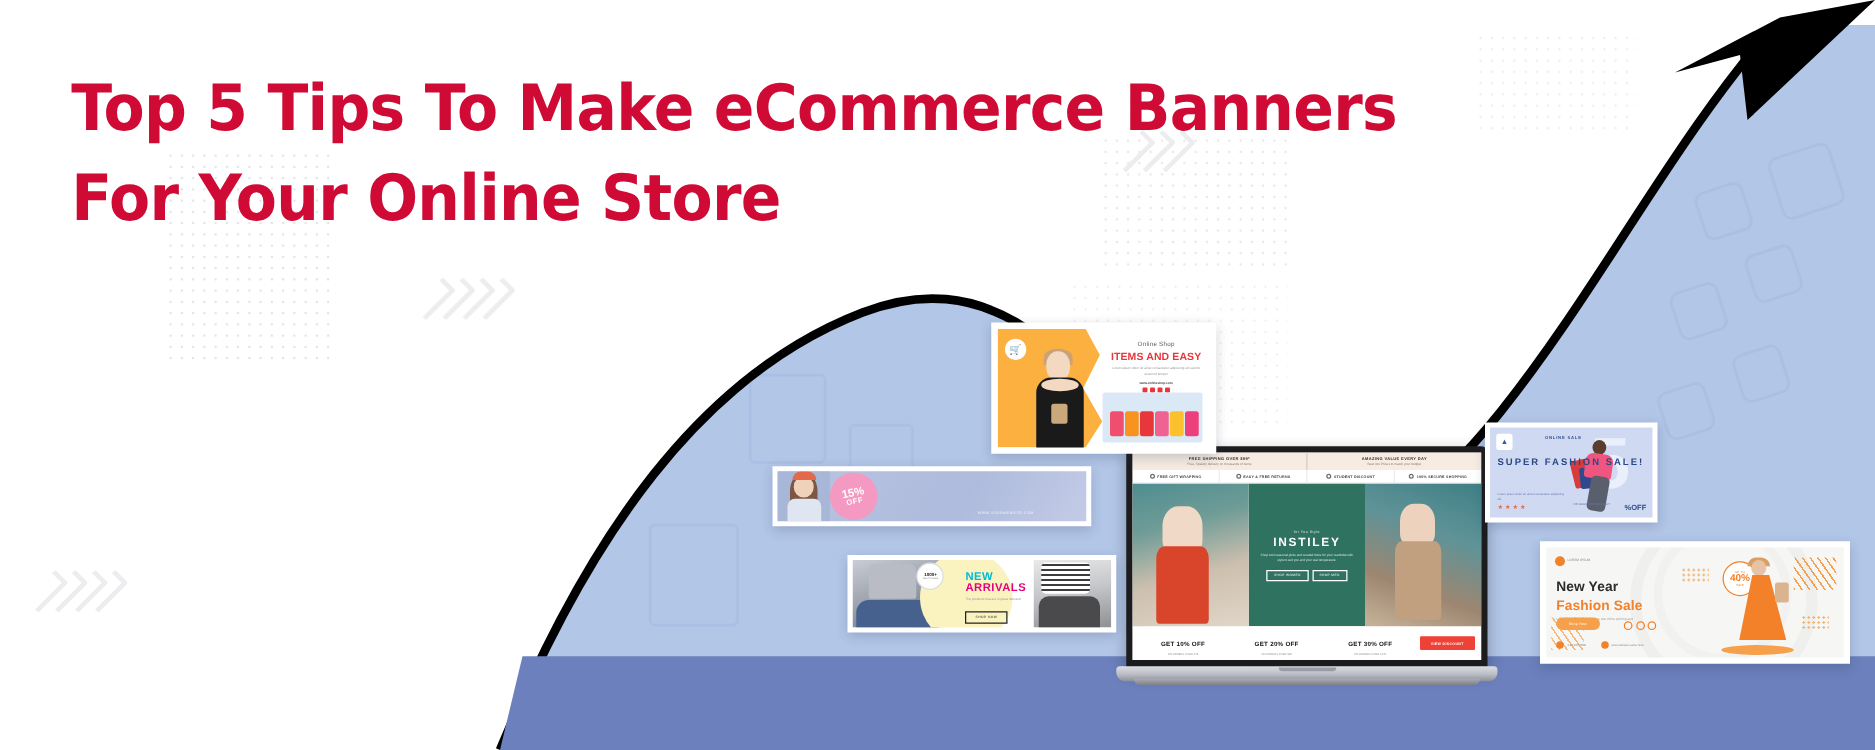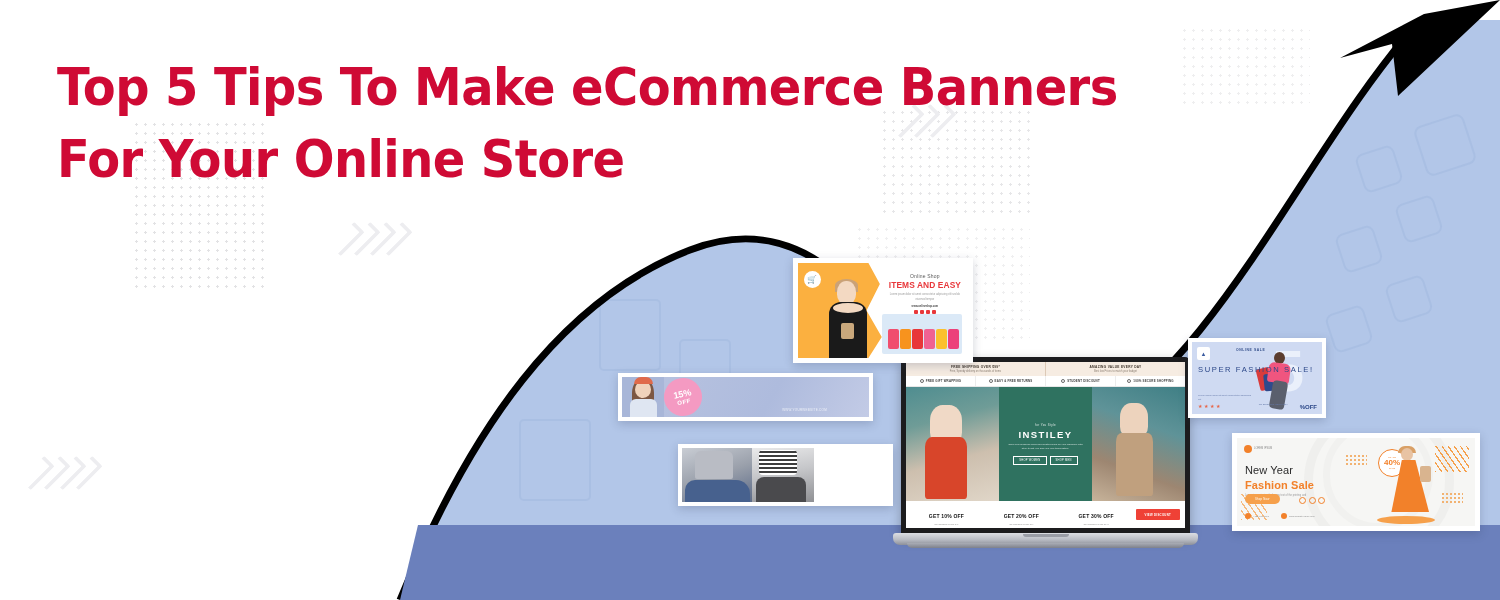--- a/index.html
+++ b/index.html
@@ -190,21 +190,21 @@
   .b3 .imR .sh { position:absolute; left:6%; bottom:0; width:80%; height:46%; background:#4a4a4d; border-radius:8px 8px 0 0; }
 
   
   .b4 { left:1188px; top:338px; width:138px; height:80px; padding:4px; }
   .b4 .inner { width:100%; height:100%; background:#cfdaf2; position:relative; overflow:hidden; }
   .b4 .five { position:absolute; right:18px; top:4px; font-size:58px; font-weight:bold; color:#eaf0fb; line-height:.86; }
   .b4 .logo { position:absolute; left:5px; top:5px; width:13px; height:13px; background:#fff;
               border-radius:2px; display:flex; align-items:center; justify-content:center; font-size:6px; color:#3a5ba0; }
   .b4 .os { position:absolute; left:44px; top:6px; text-align:center; font-size:3.4px;
             font-weight:bold; color:#35508c; letter-spacing:.6px; line-height:1.6; }
-  .b4 .hd { position:absolute; left:6px; top:24px; font-size:7.6px; font-weight:normal;
+  .b4 .hd { position:absolute; left:6px; top:24px; font-size:7.6px; font-weight:bold;
             color:#2b4788; letter-spacing:1.6px; line-height:1.15; }
   .b4 .sub { position:absolute; left:6px; top:52px; font-size:2.4px; color:#6579a8; line-height:1.7; width:56px; }
   .b4 .stars { position:absolute; left:6px; bottom:5px; display:flex; gap:1.5px; color:#e8664a; font-size:5px; }
   .b4 .off { position:absolute; right:5px; bottom:4px; font-size:6px; font-weight:bold; color:#2b4788; }
   .b4 .note { position:absolute; right:34px; bottom:7px; font-size:2.2px; color:#6579a8; line-height:1.6; text-align:right; }
   .b4 .lady { position:absolute; right:22px; top:10px; width:40px; height:62px; }
   .b4 .lady .hh { position:absolute; left:14px; top:0; width:11px; height:12px; background:#5b3d2e; border-radius:50%; }
   .b4 .lady .tp { position:absolute; left:8px; top:11px; width:22px; height:20px; background:#f0557f; border-radius:6px 6px 3px 3px; transform:rotate(8deg); }
   .b4 .lady .lg { position:absolute; left:11px; top:29px; width:15px; height:28px; background:#5a5f6d; border-radius:4px; transform:rotate(10deg); }
   .b4 .lady .bag{ position:absolute; left:-2px; top:16px; width:13px; height:22px; background:#d93b3b; border-radius:2px; transform:rotate(-14deg); }
@@ -213,21 +213,21 @@
   
   .b5 { left:1232px; top:433px; width:248px; height:98px; padding:5px; }
   .b5 .inner { width:100%; height:100%; background:#f6f6f4; position:relative; overflow:hidden; }
   .b5 .rings { position:absolute; left:28%; top:-36%; width:150px; height:150px; border-radius:50%;
                border:9px solid #efefed; }
   .b5 .rings2 { position:absolute; left:36%; top:-20%; width:110px; height:110px; border-radius:50%;
                 border:7px solid #f1f1ef; }
   .b5 .logo { position:absolute; left:7px; top:7px; display:flex; align-items:center; gap:2px; }
   .b5 .logo i { width:8px; height:8px; border-radius:50%; background:#f2812a; display:block; }
   .b5 .logo span { font-size:2.6px; color:#8a8a8a; line-height:1.5; }
-  .b5 .h1 { position:absolute; left:8px; top:26px; font-size:11px; font-weight:normal; color:#2b2b2b; letter-spacing:.1px; }
+  .b5 .h1 { position:absolute; left:8px; top:26px; font-size:11px; font-weight:bold; color:#2b2b2b; letter-spacing:.1px; }
   .b5 .h2 { position:absolute; left:8px; top:41px; font-size:11px; font-weight:bold; color:#f2812a; letter-spacing:.1px; }
   .b5 .p  { position:absolute; left:8px; top:56px; width:72px; font-size:2.6px; color:#9b9b9b; line-height:1.8; }
   .b5 .btn{ position:absolute; left:8px; bottom:22px; background:#f6a04b; color:#fff; font-size:2.8px;
             padding:3px 10px; border-radius:8px; letter-spacing:.2px; }
   .b5 .socs{ position:absolute; left:62px; bottom:22px; display:flex; gap:2.5px; }
   .b5 .socs i { width:7px; height:7px; border-radius:50%; border:.8px solid #f2812a; display:block; }
   .b5 .cont{ position:absolute; left:8px; bottom:7px; display:flex; gap:12px; }
   .b5 .cont div { display:flex; align-items:center; gap:2px; font-size:2.4px; color:#8a8a8a; }
   .b5 .cont i { width:6px; height:6px; border-radius:50%; background:#f2812a; display:block; flex:none; }
   .b5 .badge { position:absolute; left:141px; top:11px; width:28px; height:28px; border-radius:50%;
@@ -438,20 +438,33 @@
       </div>
     </div>
   </div>
 
   <div class="ban b3">
     <div class="inner">
       <div class="imL">
         <span class="top"></span>
           <span class="jean"></span>
       </div>
+      <div class="mid">
+        <span class="ycirc"></span>
+        <div class="badge">
+          <b>1000+</b>
+          <span>New Products</span>
+        </div>
+        <div class="tx">
+          <div class="n1">NEW</div>
+          <div class="n2">ARRIVALS</div>
+          <div class="n3">The products that are in great demand</div>
+          <span class="nbtn">SHOP NOW</span>
+        </div>
+      </div>
       <div class="imR">
         <span class="str"></span>
           <span class="sh"></span>
       </div>
     </div>
   </div>
 
   <div class="ban b4">
     <div class="inner">
       <div class="five">5</div>

